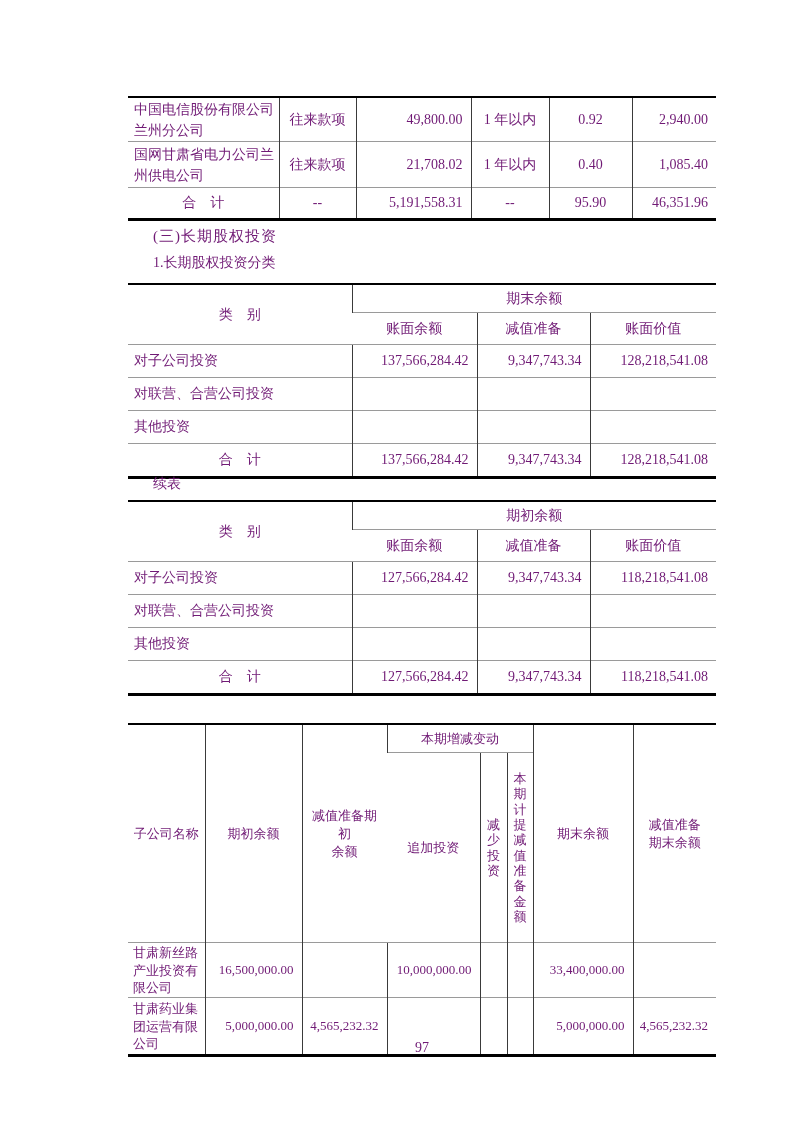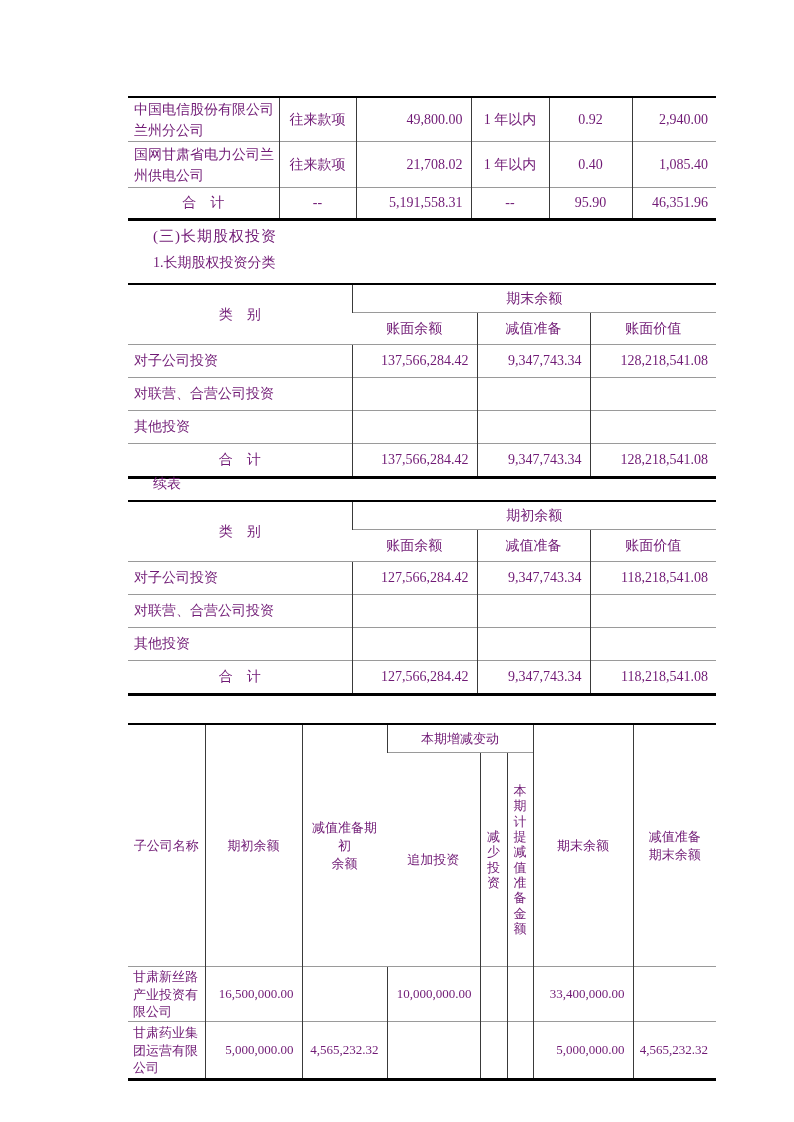--- a/index.html
+++ b/index.html
@@ -15,21 +15,21 @@
      padding:0 4px;overflow:hidden;white-space:pre-line;vertical-align:middle;}
   td:first-child{border-left:none;}
   tr:first-child > td{border-top:none;}
   .c{text-align:center;}
   .r{text-align:right;padding-right:8px;}
   .l{text-align:left;padding-left:6px;word-break:break-all;line-height:1.45;}
   .tblA .l{line-height:1.5;}
   .tblD{font-size:13px;}
   .tblD .l{line-height:1.35;padding-left:5px;padding-right:2px;}
   .vertcell{padding:2px 0;text-align:center;}
-  .vertcell .vtext{width:14px;margin:12px auto;word-break:break-all;line-height:1.18;text-align:center;}
+  .vertcell .vtext{width:14px;margin:0 auto;word-break:break-all;line-height:1.18;text-align:center;}
   .pageno{position:absolute;left:128px;width:588px;text-align:center;font-size:14px;}
   
   .tblA .rA1 td{height:43px;} .tblA .rA2 td{height:45px;} .tblA .rA3 td{height:30px;}
   .tblBC .h1 td{height:27px;} .tblBC .h2 td{height:31px;} .tblBC .b td{height:32px;margin-top:8px;}
   .tblD .h1 td{height:27px;} .tblD .h2 td{height:158px;}
   .tblD .d1 td{height:54px;margin-top:12px;} .tblD .d2 td{height:56px;}
 </style>
 </head>
 <body>
 
@@ -221,14 +221,15 @@
         <td class="r"></td>
         <td class="c"></td>
         <td class="c"></td>
         <td class="r">5,000,000.00</td>
         <td class="r">4,565,232.32</td>
       </tr>
     </tbody>
       </table>
   </div>
 
+  <div class="pageno" style="top:1040px;">97</div>
 
 </div>
 
 </body></html>

